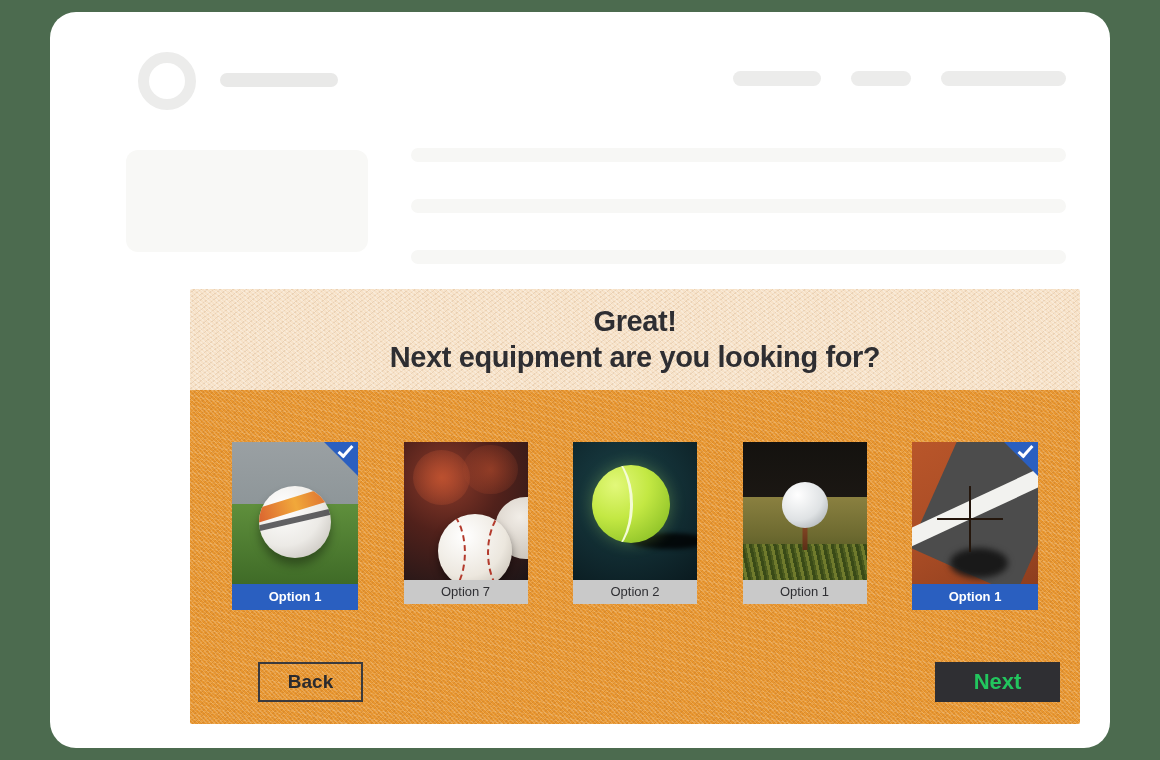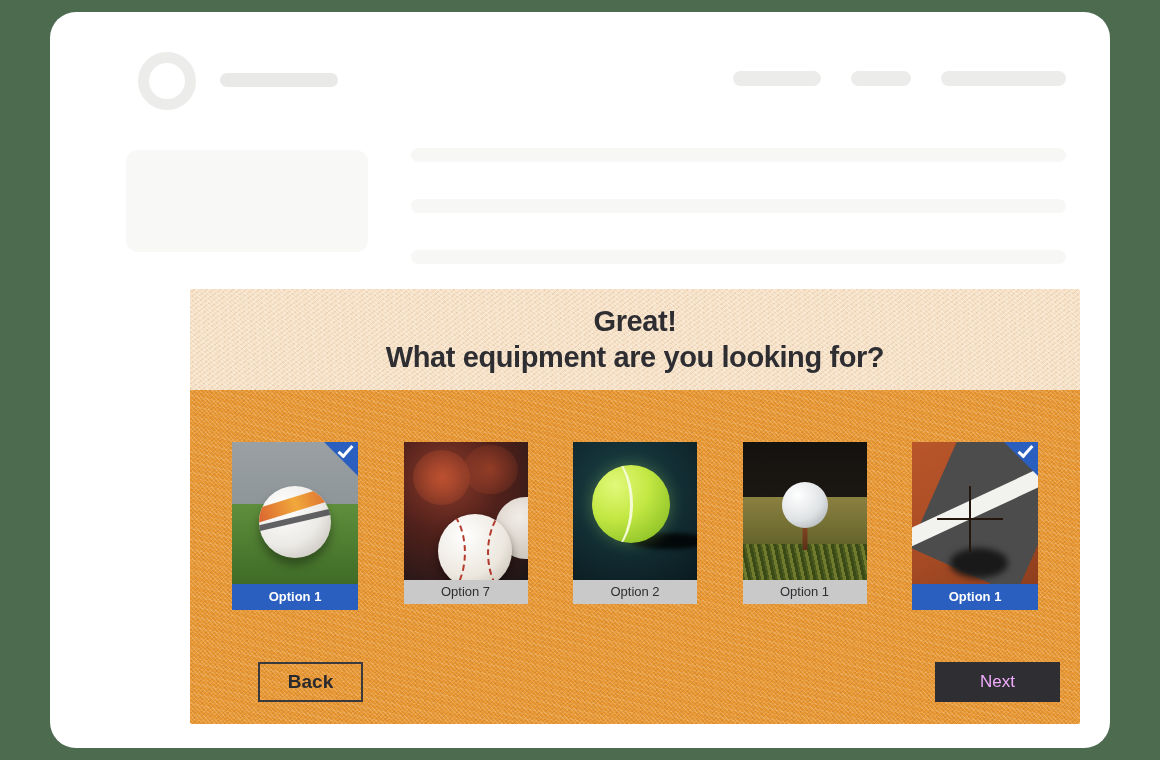--- a/index.html
+++ b/index.html
@@ -320,23 +320,23 @@
     margin-left: 48px;
   }
   .btn-next {
     position: absolute;
     right: 0;
     top: 0;
     width: 125px;
     height: 40px;
     border: none;
     background: #2f2f33;
-    color: #f0abfc;
-    font-size: 17px;
-    font-weight: normal;
+    color: #22c55e;
+    font-size: 22px;
+    font-weight: bold;
     font-family: "Liberation Sans", sans-serif;
     cursor: pointer;
   }
 </style>
 </head>
 <body>
 
 <div class="page-card">
 
   <div class="skeleton-header">
@@ -355,21 +355,21 @@
       <div class="skel-line"></div>
       <div class="skel-line"></div>
       <div class="skel-line"></div>
     </div>
   </div>
 
   <div class="quiz-panel">
 
     <div class="quiz-header">
       <div class="quiz-title">Great!</div>
-      <div class="quiz-subtitle">What equipment are you looking for?</div>
+      <div class="quiz-subtitle">Next equipment are you looking for?</div>
     </div>
 
     <div class="quiz-body">
 
       <div class="options-row">
 
         <div class="option-card selected">
           <div class="option-thumb">
             <div class="scene">
               <div class="sc-soccer-sky"></div>

